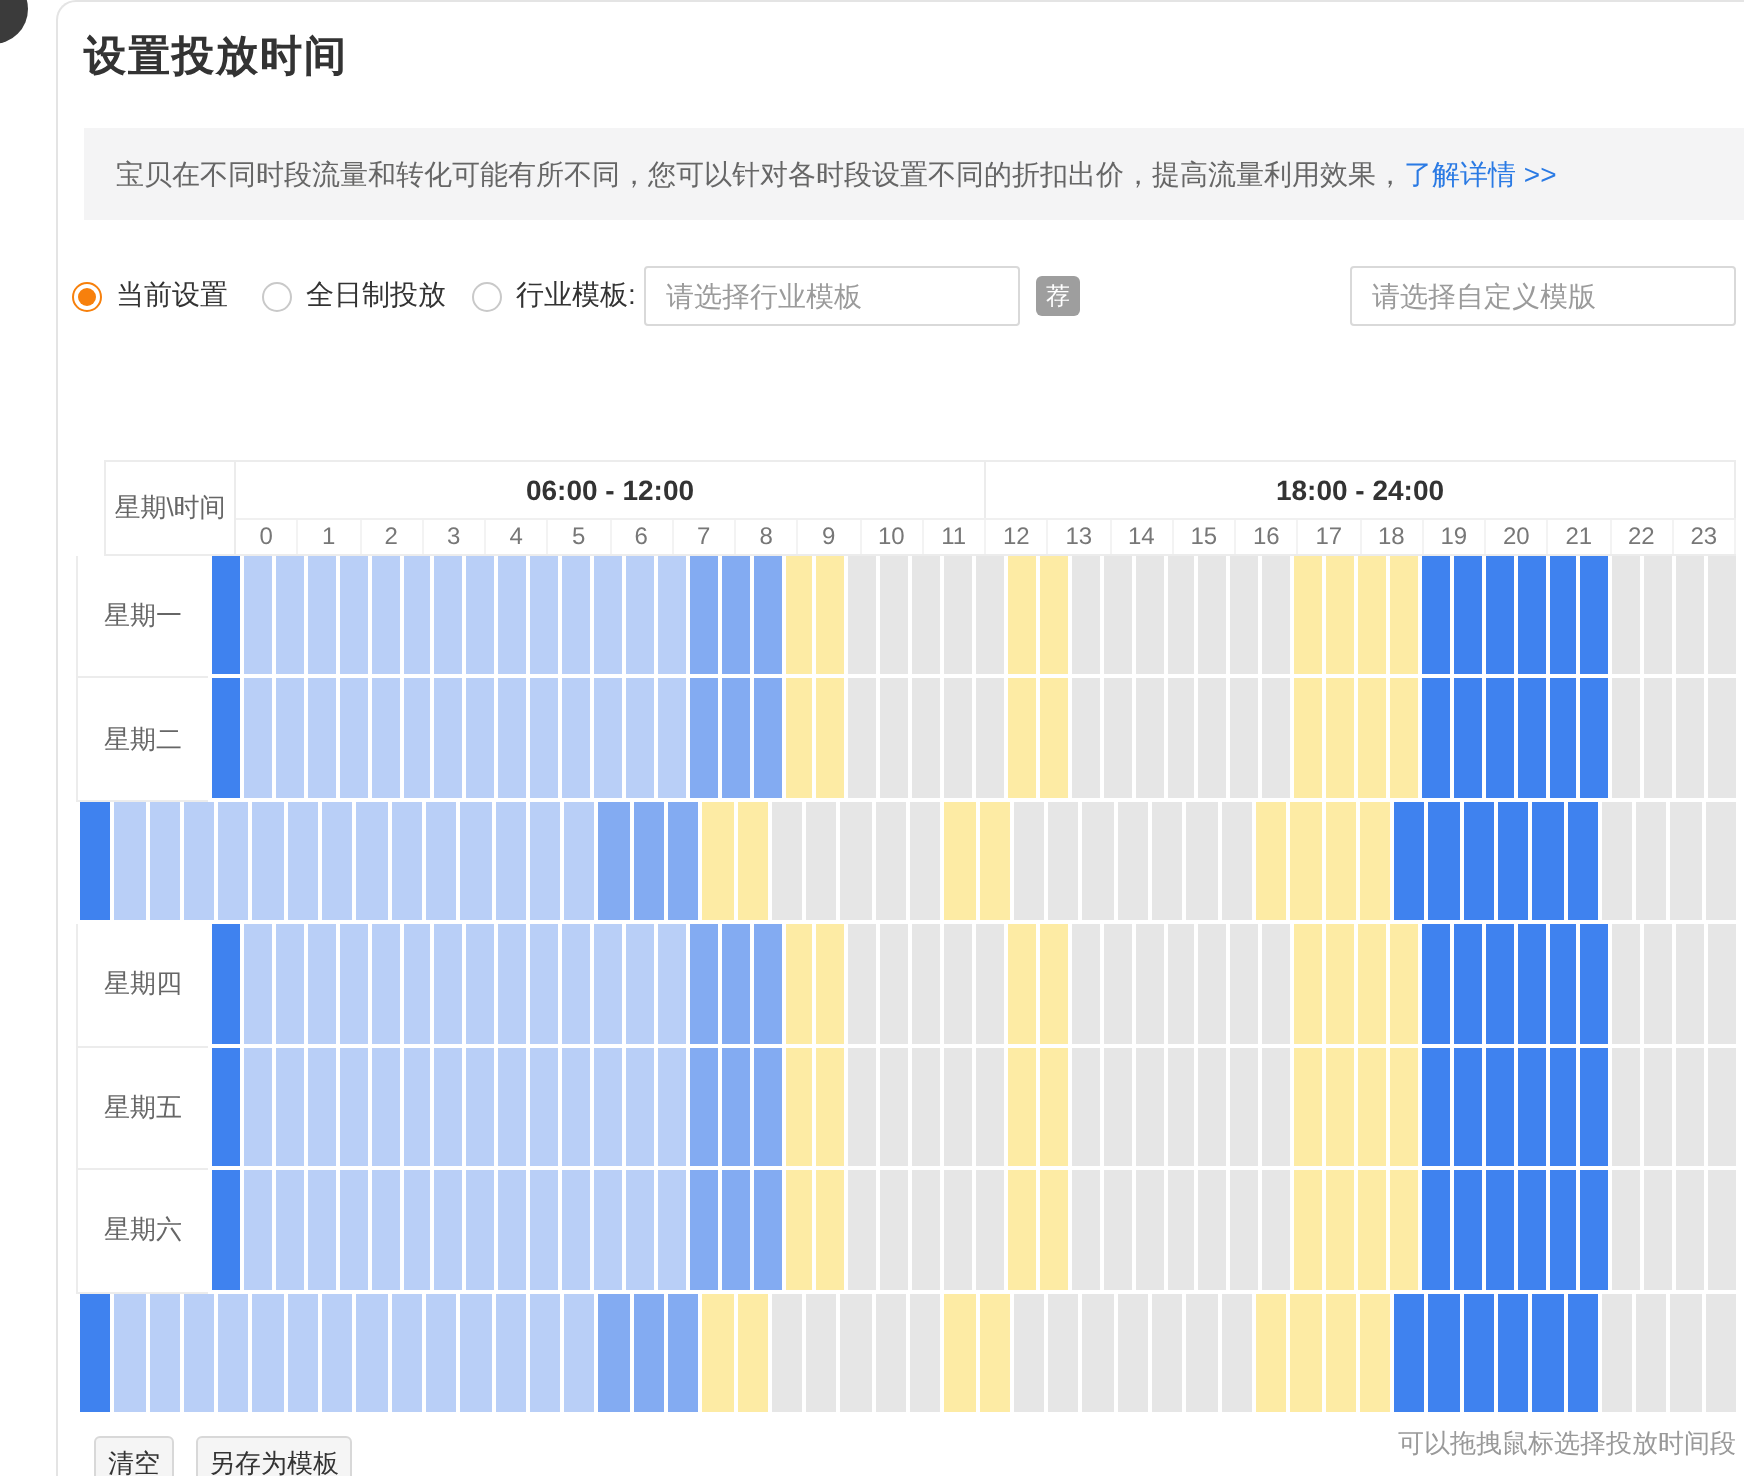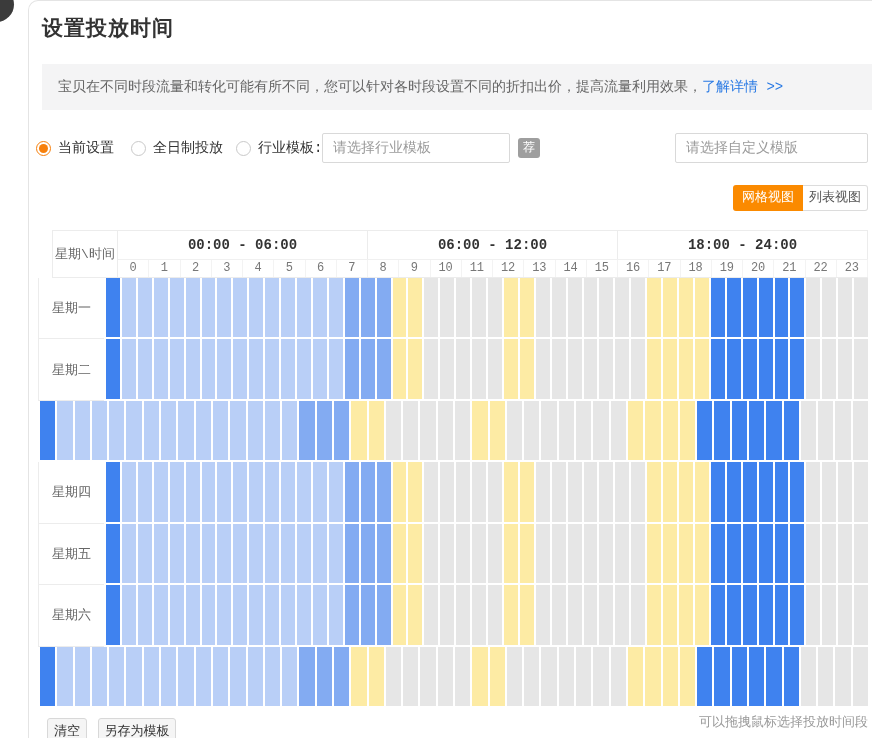--- a/index.html
+++ b/index.html
@@ -1,17 +1,17 @@
 <!DOCTYPE html>
 <html><head>
 <meta charset="utf-8">
 <style>
   html,body{margin:0;padding:0;background:#fff;}
   #app{position:relative;width:872px;height:738px;background:#fff;overflow:hidden;
-       font-family:Liberation Mono, monospace;color:#333;}
+       font-family:Liberation Sans, sans-serif;color:#333;}
 
   .panel-frame{position:absolute;left:28px;top:0;right:-2px;bottom:-2px;
        border:1px solid #e4e4e4;border-right:none;border-bottom:none;
        border-top-left-radius:10px;pointer-events:none;}
   .corner-circle{position:absolute;left:-21px;top:-13px;width:35px;height:35px;
        border-radius:50%;background:#3b3b3b;z-index:6;}
 
   .page-title{position:absolute;left:42px;top:14px;margin:0;font-size:21px;
        font-weight:600;color:#333;letter-spacing:1px;}
 
@@ -90,31 +90,26 @@
     <span>全日制投放</span>
   </div>
   <div class="radio-item" style="left:236px;">
     <span class="radio"></span>
     <span>行业模板:</span>
   </div>
   <input class="select-input" style="left: 322px; width: 188px;" readonly="" placeholder="请选择行业模板">
   <div class="badge">荐</div>
   <input class="select-input" style="left: 675px; width: 193px;" readonly="" placeholder="请选择自定义模版">
 
-  <div class="tabs">
-    <div class="tab active">网格视图</div>
-    <div class="tab inactive">列表视图</div>
-  </div>
 
   <div class="grid">
     <div class="ghead">
       <div class="corner">星期\时间</div>
       <div class="head-right">
         <div class="group-row">
-            <div class="group-cell">00:00 - 06:00</div>
             <div class="group-cell">06:00 - 12:00</div>
             <div class="group-cell">18:00 - 24:00</div>
           </div>
         <div class="hour-row">
             <div class="hour-cell">0</div>
             <div class="hour-cell">1</div>
             <div class="hour-cell">2</div>
             <div class="hour-cell">3</div>
             <div class="hour-cell">4</div>
             <div class="hour-cell">5</div>

